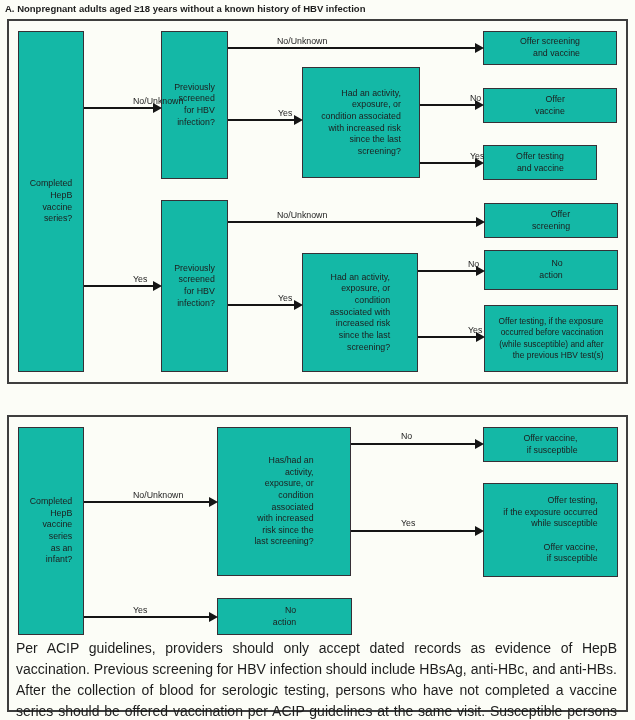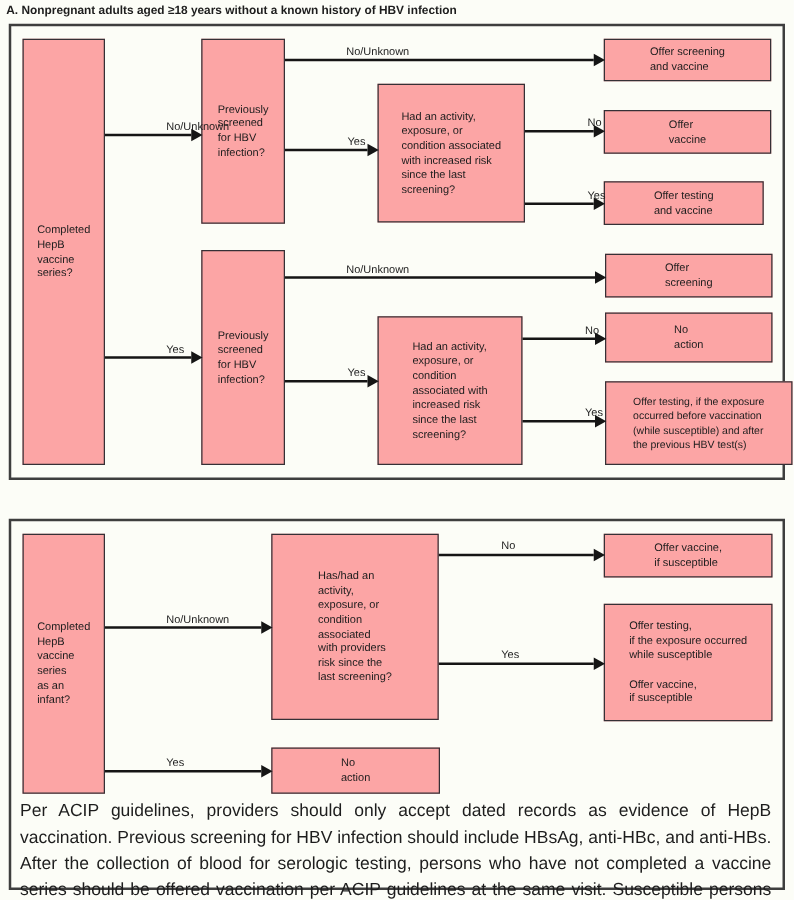--- a/index.html
+++ b/index.html
@@ -6,23 +6,23 @@
   .canvas{
     position:relative;width:635px;height:720px;
     background:#fcfdf7;
     font-family:"Liberation Sans",sans-serif;
     color:#1d1d1d;overflow:hidden;
   }
   .frame{position:absolute;border:2px solid #3e3e3e;box-sizing:border-box;background:transparent;}
   .ptitle{position:absolute;font-size:9.5px;font-weight:700;white-space:nowrap;}
   .node{
     position:absolute;box-sizing:border-box;
-    background:#fca5a5;border:1.6px solid #363036;
+    background:#14b8a6;border:1.6px solid #363036;
     display:flex;align-items:center;justify-content:center;
-    text-align:left;white-space:pre-line;
+    text-align:right;white-space:pre-line;
     font-size:8.8px;line-height:1.32;padding:1px 2px;
   }
   .node.xs{font-size:8.4px;line-height:1.35;}
   .arrow{position:absolute;height:2px;background:#151515;}
   .arrow::after{
     content:"";position:absolute;right:-9px;top:-4px;width:0;height:0;
     border-left:9px solid #151515;border-top:5px solid transparent;border-bottom:5px solid transparent;
   }
   .elabel{position:absolute;font-size:8.8px;white-space:nowrap;margin-left:44px;}
   .footnote{
@@ -61,27 +61,27 @@
 condition
 associated with
 increased risk
 since the last
 screening?</div>
 
   <div class="node" style="left:483px;top:31px;width:134px;height:34px">Offer screening
 and vaccine</div>
   <div class="node" style="left:483px;top:88px;width:134px;height:35px">Offer
 vaccine</div>
-  <div class="node" style="left:483px;top:145px;width:128px;height:35px">Offer testing
+  <div class="node" style="left:483px;top:145px;width:114px;height:35px">Offer testing
 and vaccine</div>
   <div class="node" style="left:484px;top:203px;width:134px;height:35px">Offer
 screening</div>
   <div class="node" style="left:484px;top:250px;width:134px;height:40px">No
 action</div>
-  <div class="node xs" style="left:484px;top:305px;width:150px;height:67px">Offer testing, if the exposure
+  <div class="node xs" style="left:484px;top:305px;width:134px;height:67px">Offer testing, if the exposure
 occurred before vaccination
 (while susceptible) and after
 the previous HBV test(s)</div>
 
   <div class="arrow" style="left:84px;top:107px;width:69px"></div>
   <div class="elabel" style="left:89px;top:96px">No/Unknown</div>
 
   <div class="arrow" style="left:228px;top:47px;width:247px"></div>
   <div class="elabel" style="left:233px;top:36px">No/Unknown</div>
 
@@ -115,21 +115,21 @@
 HepB
 vaccine
 series
 as an
 infant?</div>
   <div class="node" style="left:217px;top:427px;width:134px;height:149px">Has/had an
 activity,
 exposure, or
 condition
 associated
-with providers
+with increased
 risk since the
 last screening?</div>
   <div class="node" style="left:483px;top:427px;width:135px;height:35px">Offer vaccine,
 if susceptible</div>
   <div class="node" style="left:483px;top:483px;width:135px;height:94px">Offer testing,
 if the exposure occurred
 while susceptible
 
 Offer vaccine,
 if susceptible</div>

